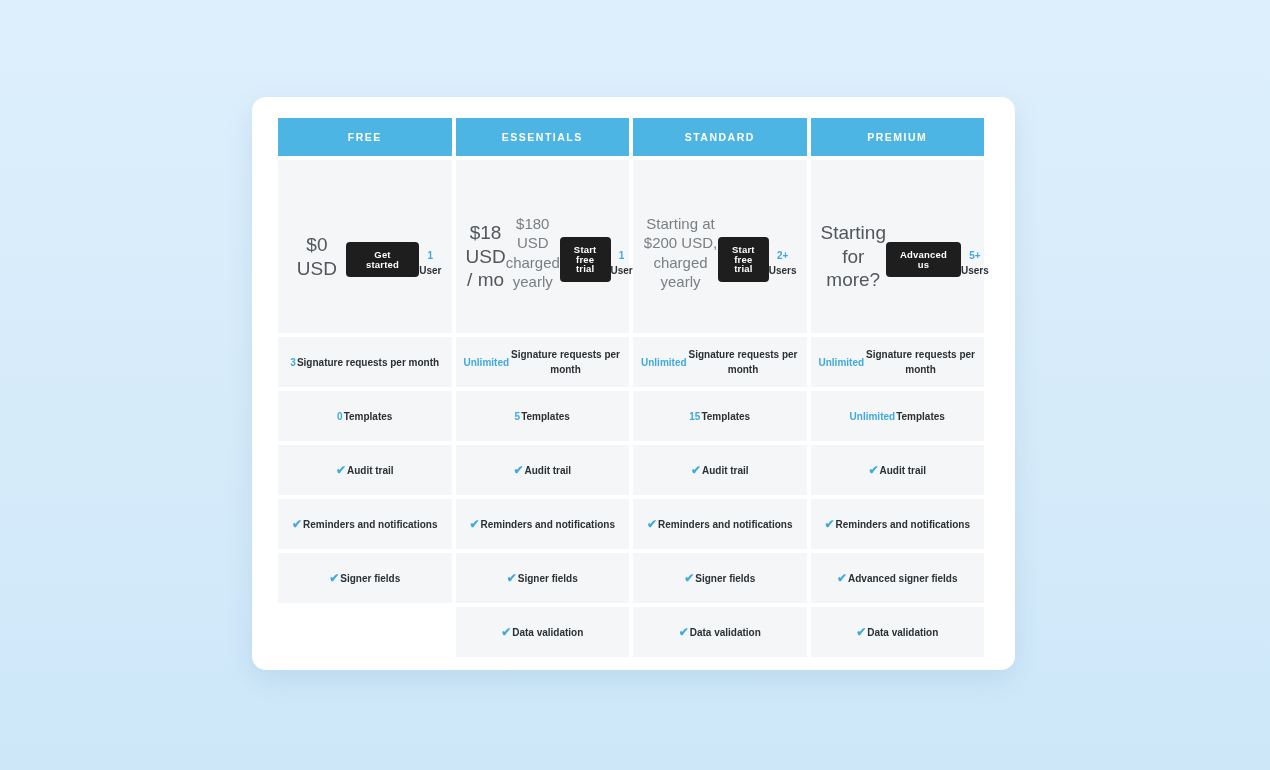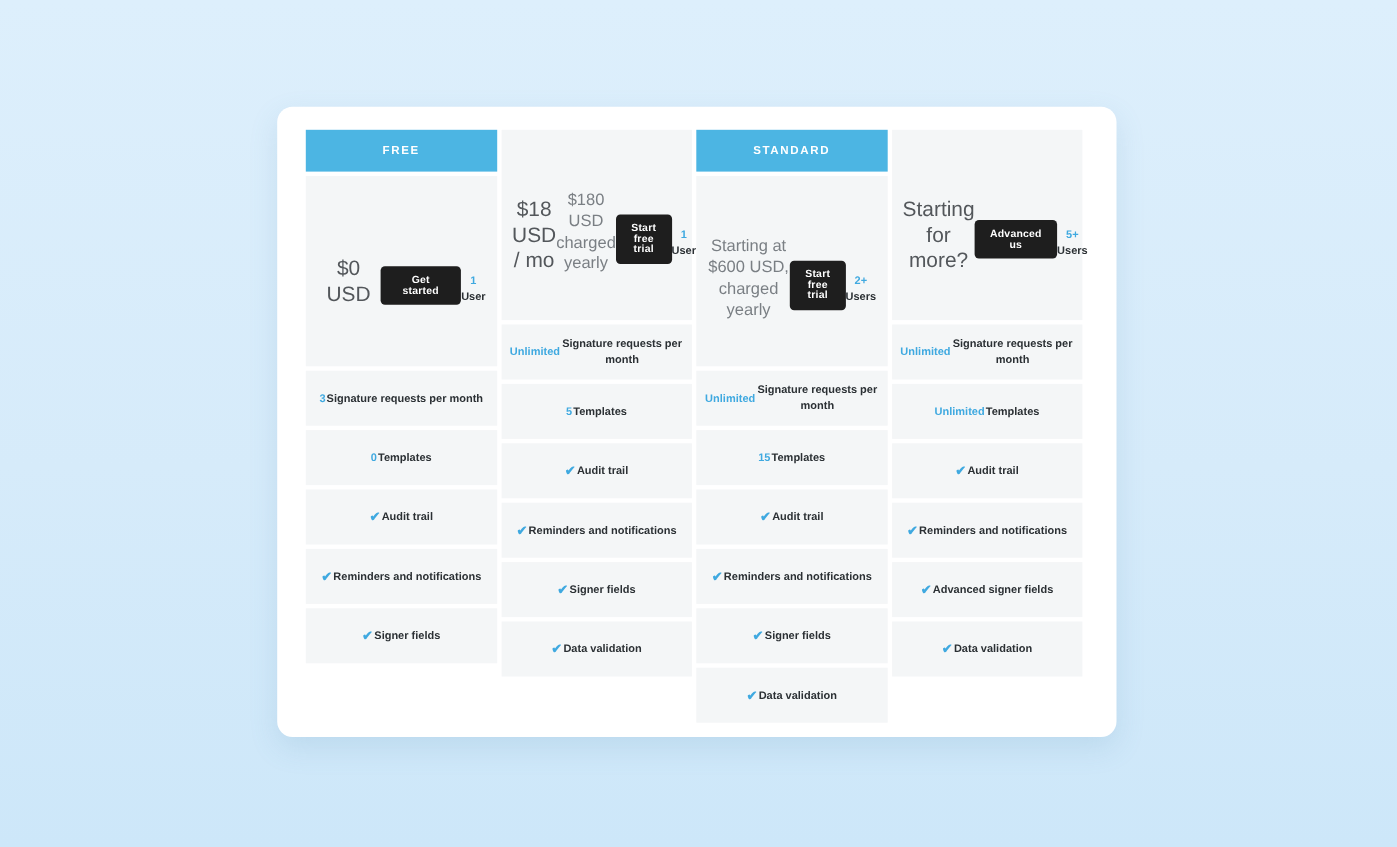--- a/index.html
+++ b/index.html
@@ -181,20 +181,21 @@
             <div class="check">✔</div>
             <div class="metric-label">Reminders and notifications</div>
           </div>
           <div class="cell cell-feature">
             <div class="check">✔</div>
             <div class="metric-label">Signer fields</div>
           </div>
           <div class="cell cell-feature blank"></div>
         </div>
         <div class="col">
+          <div class="col-header">ESSENTIALS</div>
           <div class="cell cell-top">
             <div class="price">$18 USD / mo</div>
             <div class="price-note">$180 USD charged yearly</div>
             <button class="cta">Start free trial</button>
             <div class="users-block">
               <div class="metric-value">1</div>
               <div class="metric-label">User</div>
             </div>
           </div>
           <div class="cell cell-feature">
@@ -218,21 +219,21 @@
             <div class="metric-label">Signer fields</div>
           </div>
           <div class="cell cell-feature">
             <div class="check">✔</div>
             <div class="metric-label">Data validation</div>
           </div>
         </div>
         <div class="col">
           <div class="col-header">STANDARD</div>
           <div class="cell cell-top">
-            <div class="price-note">Starting at $600 USD, charged yearly</div>
+            <div class="price-note">Starting at $200 USD, charged yearly</div>
             <button class="cta">Start free trial</button>
             <div class="users-block">
               <div class="metric-value">2+</div>
               <div class="metric-label">Users</div>
             </div>
           </div>
           <div class="cell cell-feature">
             <div class="metric-value">Unlimited</div>
             <div class="metric-label">Signature requests per month</div>
           </div>
@@ -251,20 +252,21 @@
           <div class="cell cell-feature">
             <div class="check">✔</div>
             <div class="metric-label">Signer fields</div>
           </div>
           <div class="cell cell-feature">
             <div class="check">✔</div>
             <div class="metric-label">Data validation</div>
           </div>
         </div>
         <div class="col">
+          <div class="col-header">PREMIUM</div>
           <div class="cell cell-top">
             <div class="price">Starting for more?</div>
             <div class="price-note"></div>
             <button class="cta">Advanced us</button>
             <div class="users-block">
               <div class="metric-value">5+</div>
               <div class="metric-label">Users</div>
             </div>
           </div>
           <div class="cell cell-feature">

